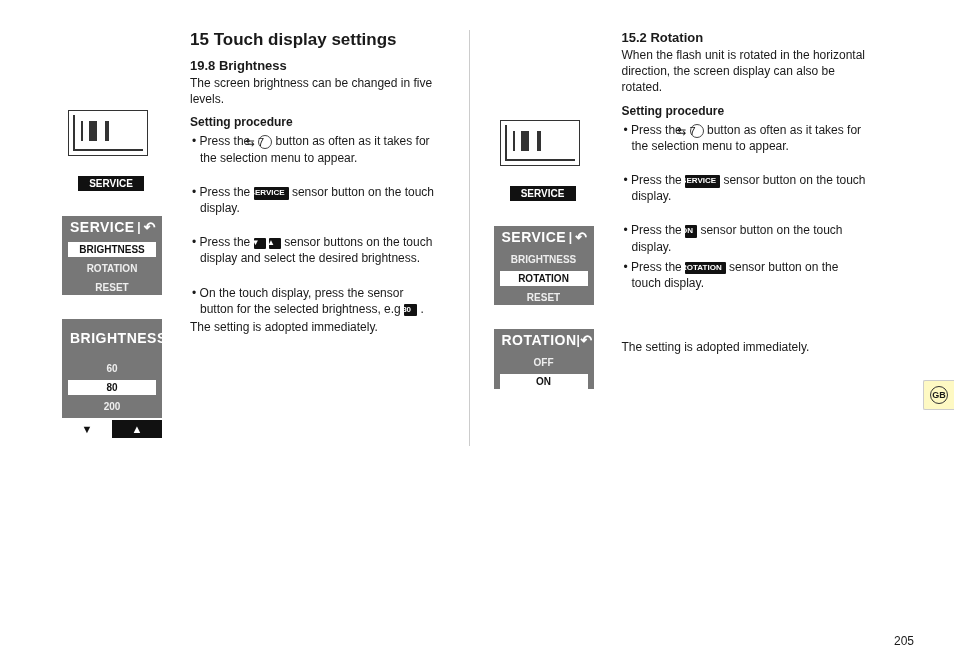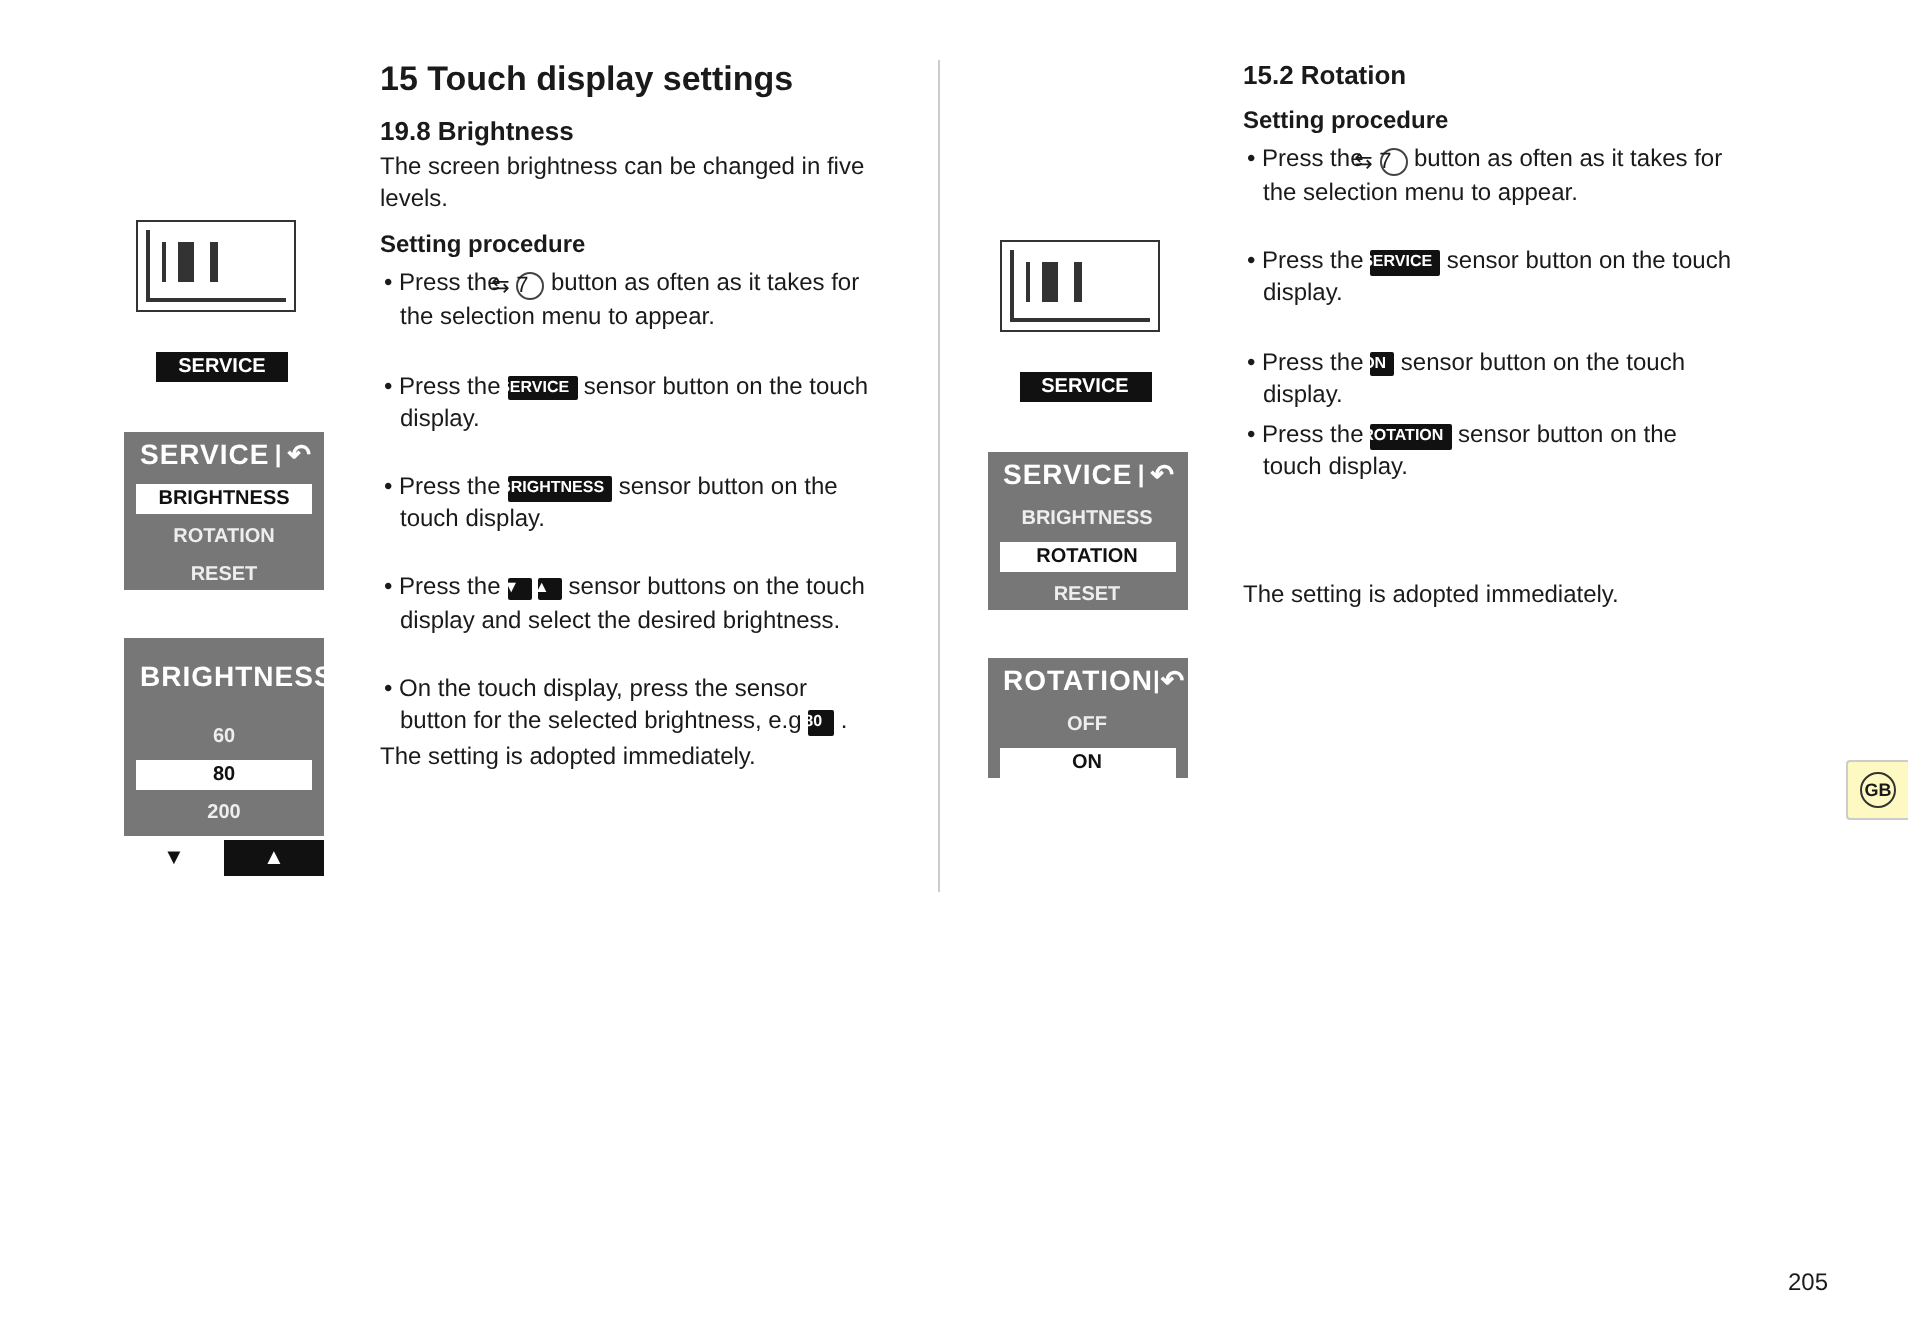--- a/index.html
+++ b/index.html
@@ -283,25 +283,20 @@
           <span class="circno">7</span>
           <span> button as often as it takes for the selection menu to appear.</span>
         </div>
 
         <div class="bullet">
           <span>Press the </span>
           <span class="chip">SERVICE</span>
           <span> sensor button on the touch display.</span>
         </div>
 
-        <div class="bullet">
-          <span>Press the </span>
-          <span class="chip">BRIGHTNESS</span>
-          <span> sensor button on the touch display.</span>
-        </div>
 
         <div class="bullet">
           <span>Press the </span>
           <span class="arrowbtn">▼</span>
           <span class="arrowbtn">▲</span>
           <span> sensor buttons on the touch display and select the desired brightness.</span>
         </div>
 
         <div class="bullet" style="margin-bottom:2px;">
           <span>On the touch display, press the sensor button for the selected brightness, e.g </span>
@@ -334,20 +329,21 @@
             <span class="divider">|</span>
             <span class="back">↶</span>
           </div>
           <div class="panel-item dim">OFF</div>
           <div class="panel-item selected">ON</div>
         </div>
       </div>
 
       <div class="content">
         <h2 class="subhead" style="margin-top:0;">15.2 Rotation</h2>
+        <p class="body">When the flash unit is rotated in the horizontal direction, the screen display can also be rotated.</p>
         <h3 class="proc">Setting procedure</h3>
 
         <div class="bullet">
           <span>Press the </span>
           <span class="swapicon">⇆</span>
           <span class="circno">7</span>
           <span> button as often as it takes for the selection menu to appear.</span>
         </div>
 
         <div class="bullet">

